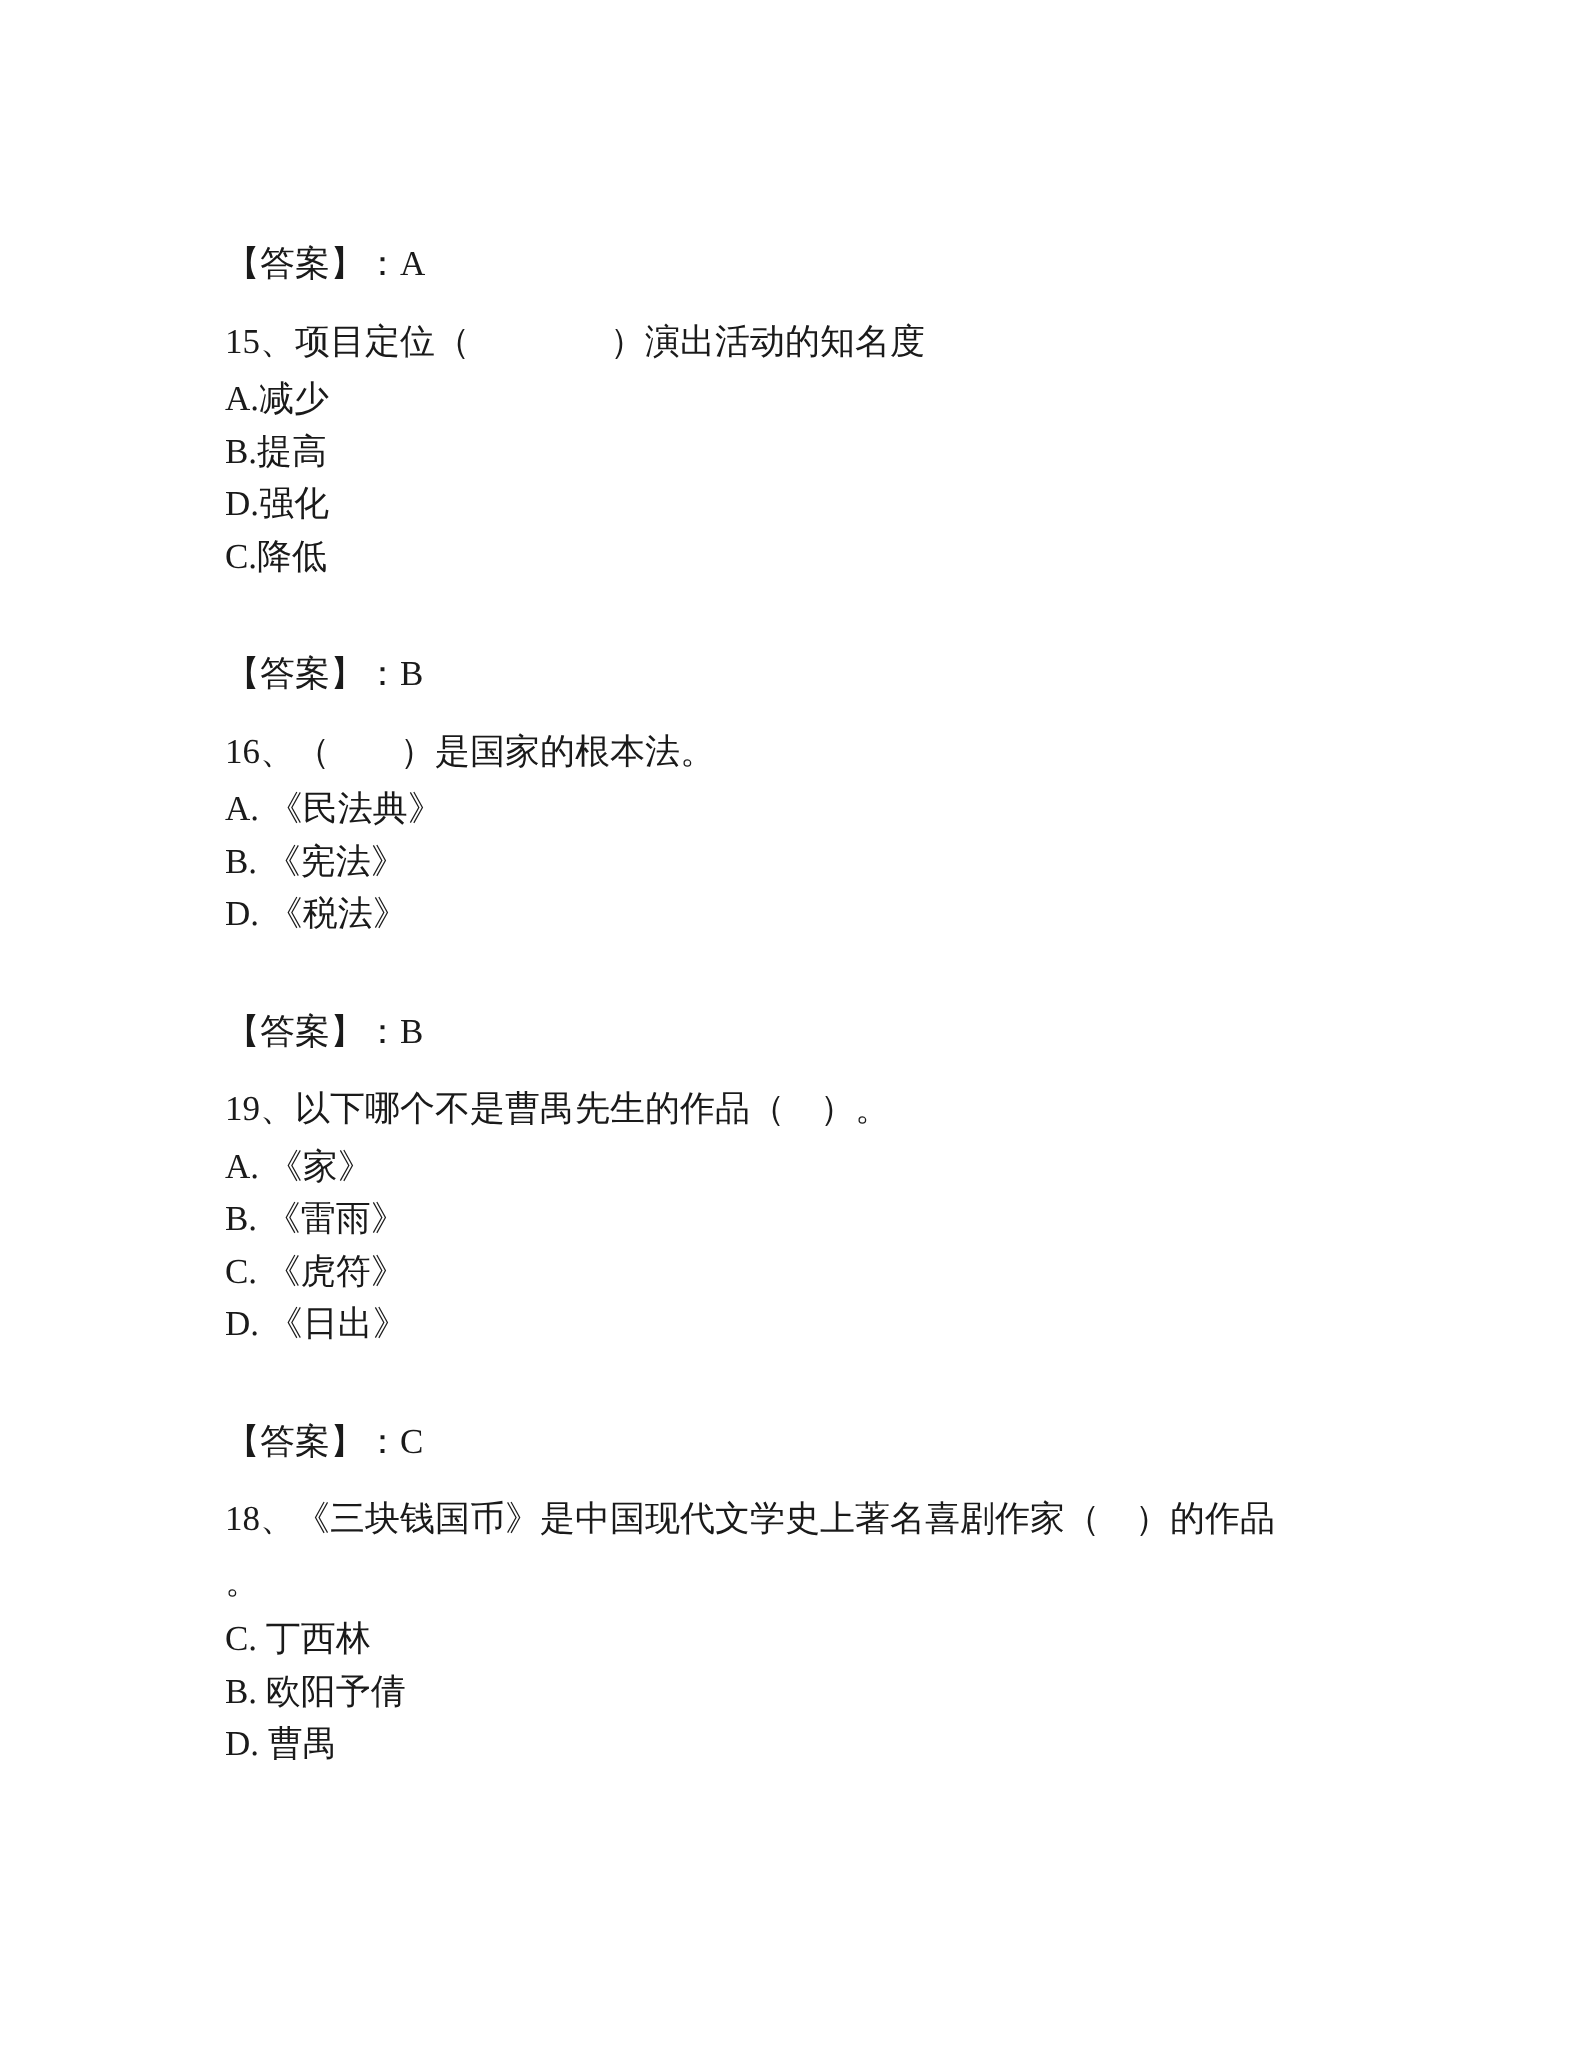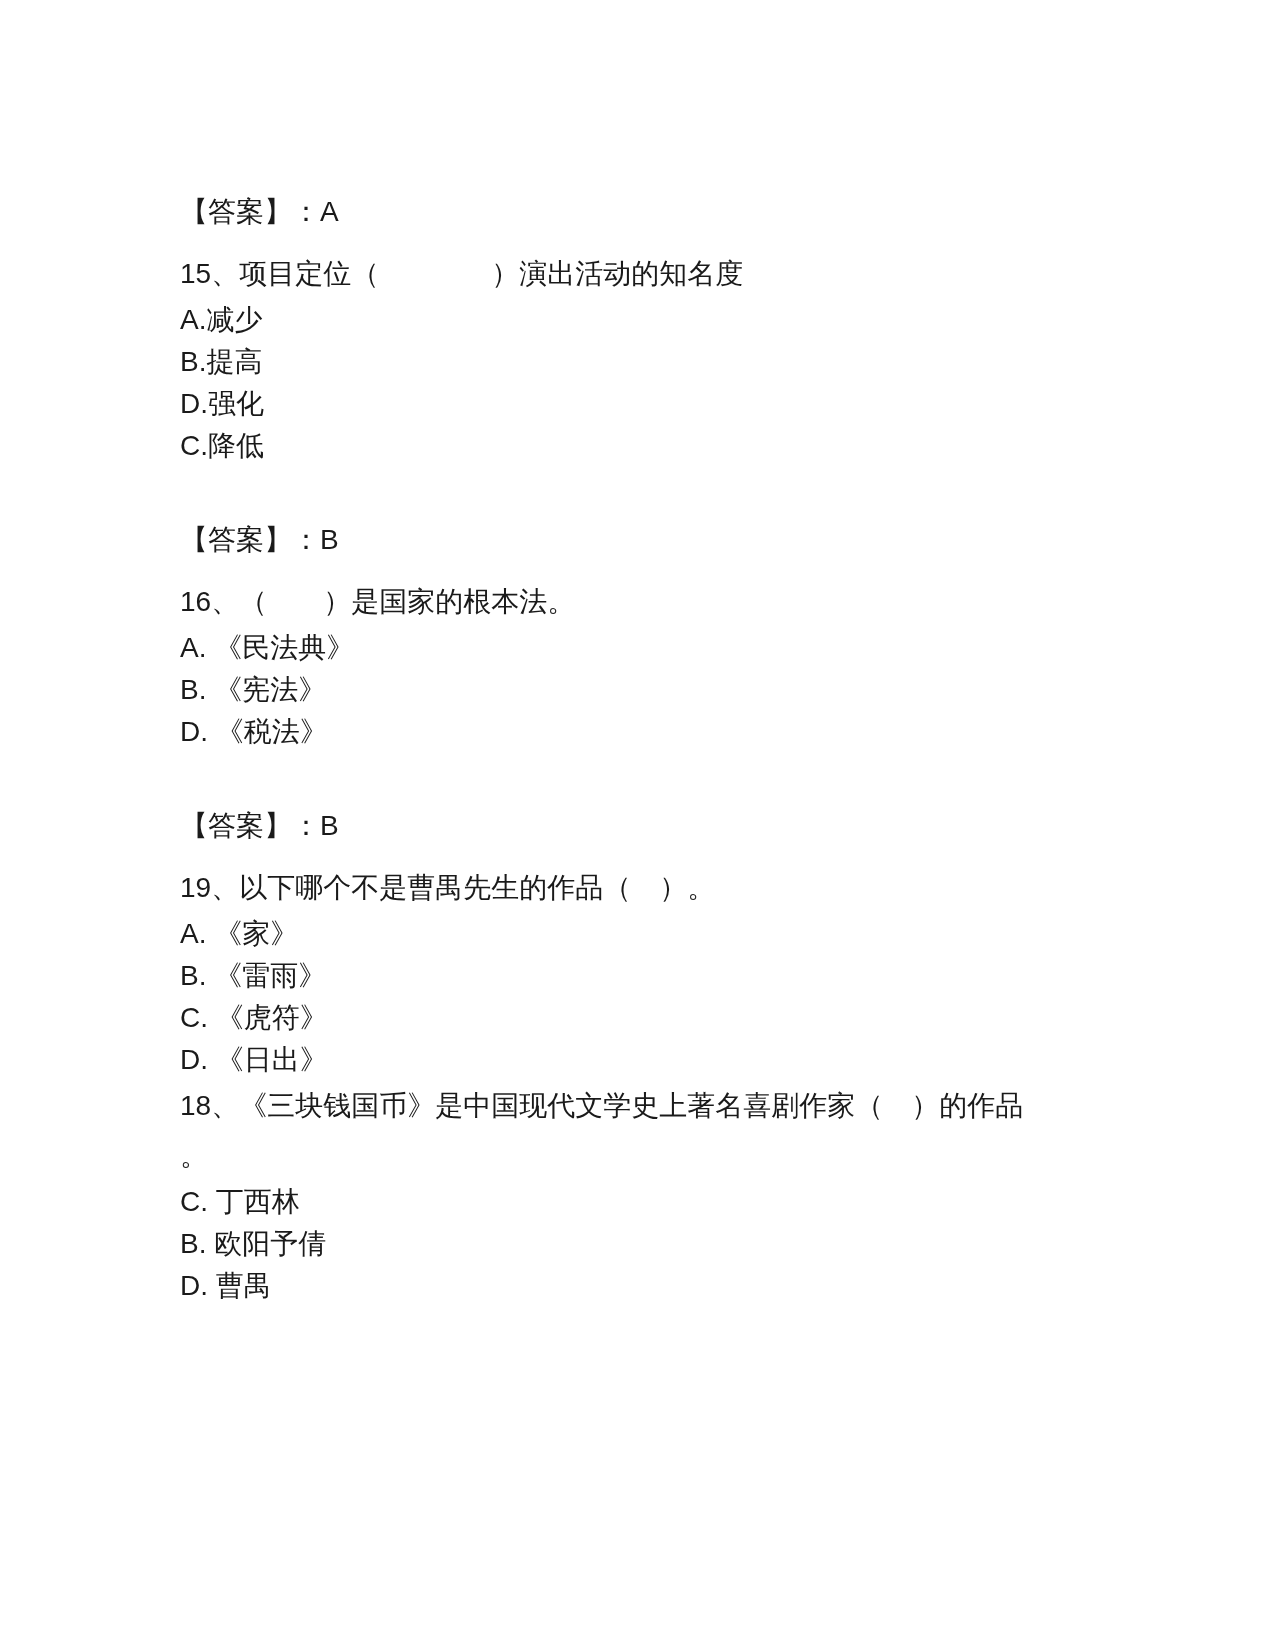--- a/index.html
+++ b/index.html
@@ -6,21 +6,21 @@
     margin: 0;
     padding: 0;
     background: #ffffff;
   }
   .page {
     position: relative;
     width: 1275px;
     height: 1650px;
     background: #ffffff;
     overflow: hidden;
-    font-family: Liberation Sans, sans-serif;
+    font-family: Liberation Serif, serif;
     color: #1a1a1a;
   }
   .content {
     box-sizing: border-box;
     width: 1275px;
     padding: 139px 195px 0 180px;
   }
   .content p {
     margin: 0;
     font-size: 28px;
@@ -66,20 +66,21 @@
     <p class="answer-line">【答案】：B</p>
 
     <section>
       <p class="question-line">19、以下哪个不是曹禺先生的作品（　）。</p>
       <p class="option-line">A. 《家》</p>
       <p class="option-line">B. 《雷雨》</p>
       <p class="option-line">C. 《虎符》</p>
       <p class="option-line">D. 《日出》</p>
     </section>
 
+    <p class="answer-line">【答案】：C</p>
 
     <section>
       <p class="question-line">18、《三块钱国币》是中国现代文学史上著名喜剧作家（　）的作品</p>
       <p class="question-line">。</p>
       <p class="option-line">C. 丁西林</p>
       <p class="option-line">B. 欧阳予倩</p>
       <p class="option-line">D. 曹禺</p>
     </section>
 
   </section>

